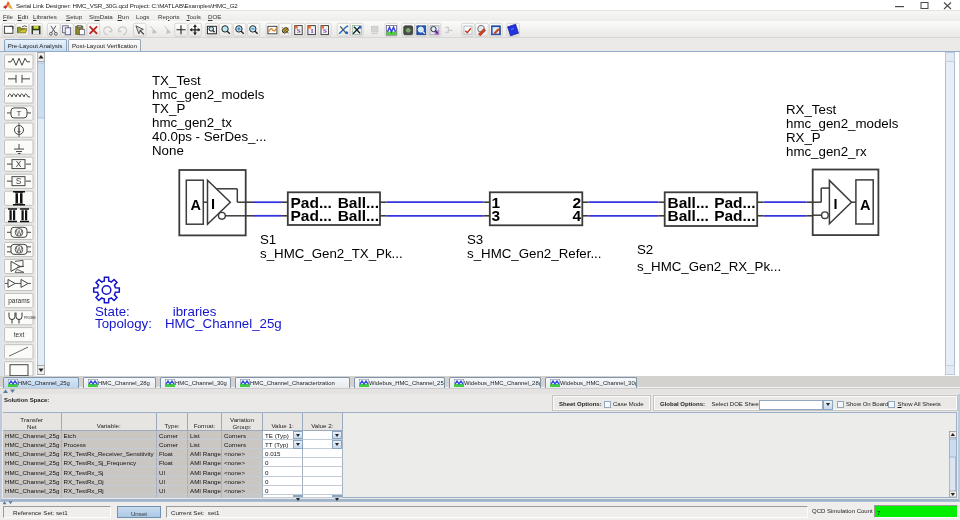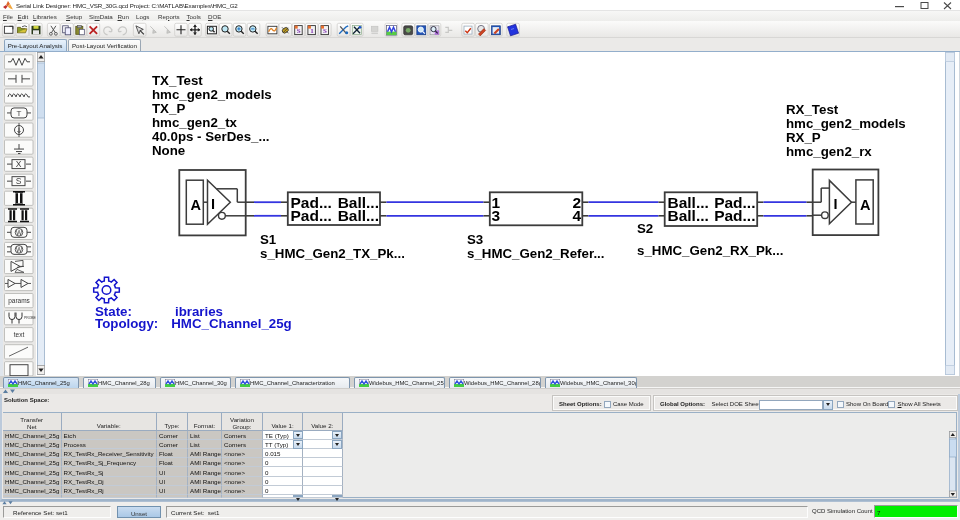--- a/index.html
+++ b/index.html
@@ -23,21 +23,21 @@
 #tabline { left:0; top:50.5px; width:960px; height:1.6px; background:#93aecb; }
 
 #main { left:0; top:52px; width:960px; height:324px; background:#ffffff; border-left:3px solid #dfe5ec; border-right:1px solid #cfd6de;}
 
 #palette { left:3px; top:52px; width:33px; height:324px; background:#e9e8e6; }
 #palscroll { left:36.5px; top:52px; width:8px; height:323px; background:#e4ecf6; border:1px solid #aabdd2; }
 
 #canvas { left:45px; top:52px; width:899px; height:324px; }
 #vscroll { left:944.5px; top:52px; width:10px; height:323px; background:#e7eef7; border:1px solid #a8bcd2; }
 
-.sch { position:absolute; color:#000; font-weight:bold; font-size:13.3px; letter-spacing:0; white-space:pre; }
+.sch { position:absolute; color:#000; font-weight:normal; font-size:13.3px; letter-spacing:0; white-space:pre; }
 .blue { color:#1414cc; }
 
 #sheetbar { left:0; top:376px; width:960px; height:12px; background:#d3d2cf; border-bottom:1px solid #f5f5f4;}
 .stab { position:absolute; top:0.5px; height:11.5px; border:1px solid #7e95ad; border-bottom:none; border-radius:2px 2px 0 0; font-size:5.9px; color:#222; padding:2.9px 0 0 14px; background:linear-gradient(#f6f8fa,#e7ebef); white-space:nowrap; overflow:hidden;}
 .stab.sel { background:linear-gradient(#d8e7f6,#bdd6ee); }
 .sticon { position:absolute; left:4px; top:1.5px; width:10px; height:8px; }
 
 #divider { left:0; top:388px; width:960px; height:6px; background:#e5e3e1; border-top:1px solid #cfcdca;}
 
 #solution { left:0; top:394px; width:960px; height:107px; background:#ebe9e7; border-left:2px solid #bccadb; border-right:2px solid #bccadb; border-bottom:2px solid #9fb4ca;}
@@ -373,21 +373,21 @@
 40.0ps - SerDes_...
 None</div>
 <div class="sch" style="left:786px; top:102.5px; line-height:14px;">RX_Test
 hmc_gen2_models
 RX_P
 hmc_gen2_rx</div>
 <div class="sch" style="left:260px; top:233px; line-height:13.8px;">S1
 s_HMC_Gen2_TX_Pk...</div>
 <div class="sch" style="left:467px; top:233px; line-height:13.8px;">S3
 s_HMC_Gen2_Refer...</div>
-<div class="sch" style="left:637px; top:218px; line-height:22px;">S2
+<div class="sch" style="left:637px; top:241px; line-height:17px;">S2
 s_HMC_Gen2_RX_Pk...</div>
 <div class="sch blue" style="left:95px; top:306px; line-height:11.8px;">State:<span style="margin-left:43px">ibraries</span>
 Topology:<span style="margin-left:13px">HMC_Channel_25g</span></div>
 
 <div class="abs" id="sheetbar"></div>
 <div class="stab sel" style="left:3px; top:376.5px; width:76px;"><svg class="sticon" viewBox="0 0 10 8">
       <rect width="10" height="8" fill="#fff" stroke="#557" stroke-width="0.8"></rect>
       <rect y="5" width="10" height="3" fill="#4c4"></rect>
       <path d="M1 5 L3 2 L5 5 L7 2 L9 5" stroke="#35d" stroke-width="1.4" fill="none"></path>
     </svg>HMC_Channel_25g</div>

